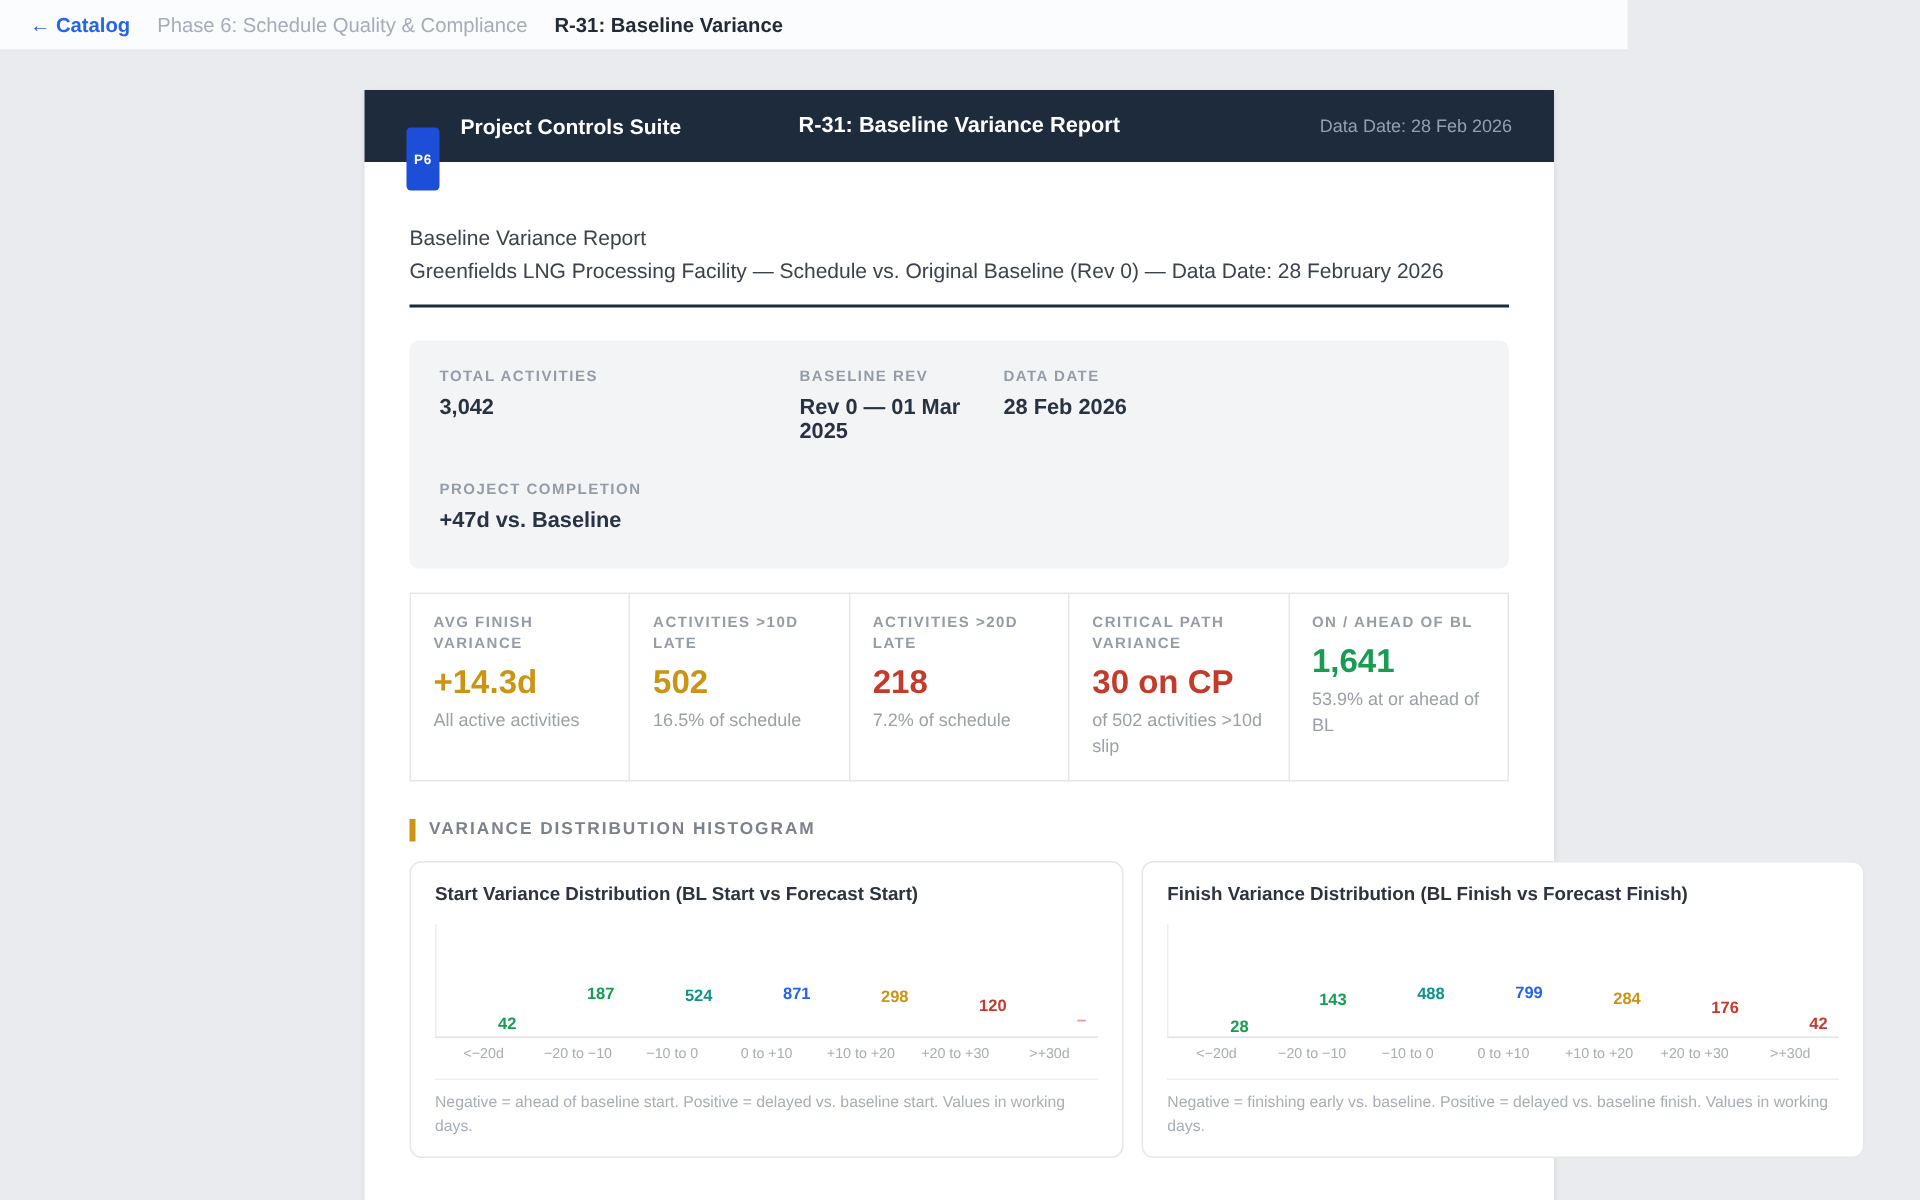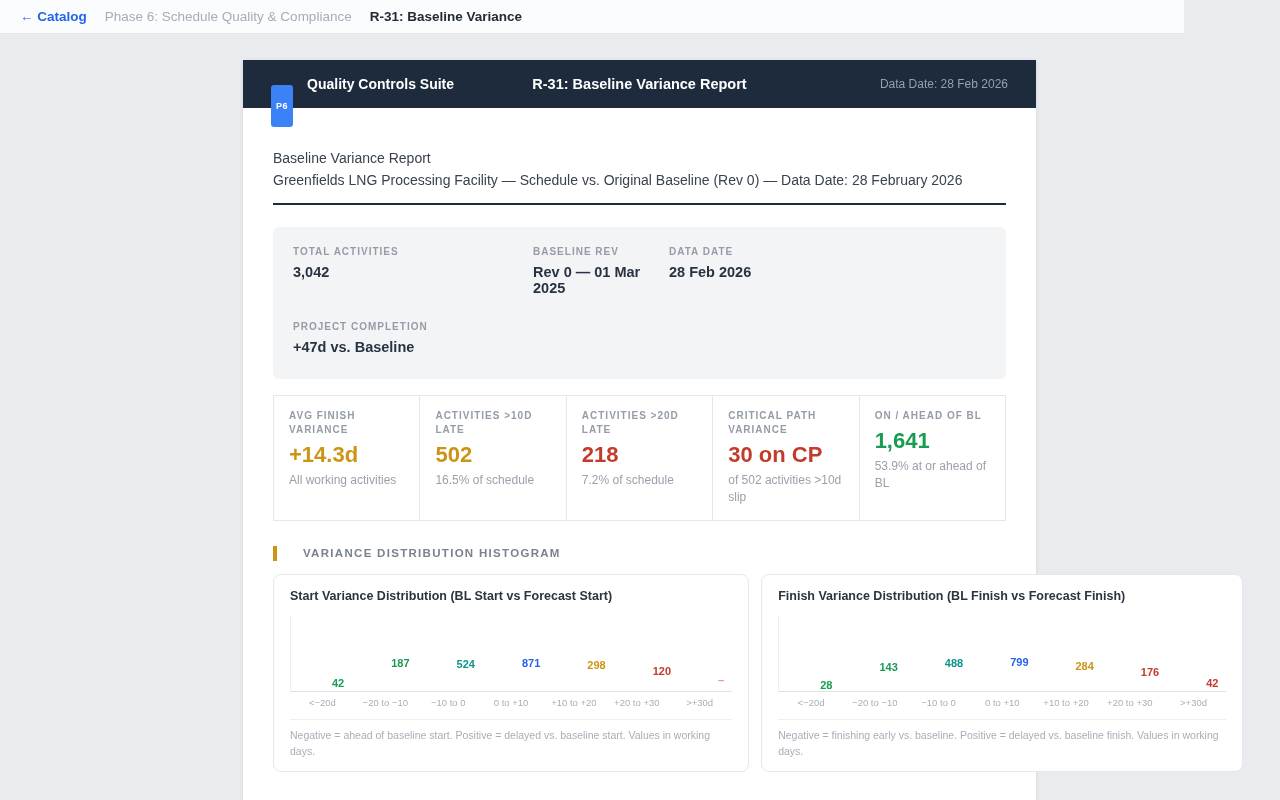--- a/index.html
+++ b/index.html
@@ -6,41 +6,41 @@
   html,body { width:1280px; height:800px; }
   body {
     font-family:"Liberation Sans", sans-serif;
     background:#e9ebee;
     overflow:hidden;
     position:relative;
     color:#2b3440;
   }
   
   .topbar {
-    position:absolute; top:0; left:0; width:1184px; height:34px;
+    position:absolute; top:0; left:0; width:1085px; height:34px;
     background:#fbfcfd; border-bottom:1px solid #e3e6ea;
     display:flex; align-items:center; padding:0 20px; gap:18px;
     font-size:13.5px;
   }
   .topbar .back { color:#2563eb; font-weight:700; cursor:pointer; }
   .topbar .phase { color:#a6acb8;text-align:center; }
   .topbar .current { color:#232b36; font-weight:700; }
   
   .report {
     position:absolute; left:243px; top:60px; width:793px; height:760px;
     background:#ffffff; box-shadow:0 1px 4px rgba(20,30,45,.10);
   }
   .navyhdr {
     position:relative; height:48px; background:#1e2b3c;
     display:flex; align-items:center; padding:0 28px;
   }
   .navyhdr .left { display:flex; align-items:center; gap:14px; }
   .badge {
     font-size:9px; font-weight:700; color:#ffffff; letter-spacing:.5px;
-    background:#3b82f6; border-radius:3px; padding:16px 5px;margin-top:44px;
+    background:#1d4ed8; border-radius:3px; padding:16px 5px;margin-top:44px;
   }
   .appname { color:#ffffff; font-weight:700; font-size:14px; }
   .navytitle {
     position:absolute; left:0; right:0; text-align:center;
     color:#ffffff; font-weight:700; font-size:14.5px;
   }
   .navydate { margin-left:auto; color:#93a0ae; font-size:12px; position:relative; z-index:1; }
   .inner { padding:0 30px; }
   
   .intro { padding-top:42px; font-size:14px; color:#39424e; }
@@ -59,21 +59,21 @@
   .kpi-strip { margin-top:16px; border:1px solid #e5e7eb; display:flex; background:#fff; }
   .kpi-cell { flex:1; padding:13px 15px 14px; border-left:1px solid #e5e7eb; }
   .kpi-cell:first-child { border-left:none; }
   .kpi-label {
     font-size:10px; font-weight:700; letter-spacing:1px; color:#949ca8;
     line-height:1.4; text-transform:uppercase;
   }
   .kpi-value { font-size:22px; font-weight:700; margin-top:5px; }
   .kpi-sub { font-size:12px; color:#9aa1ab; margin-top:4px; line-height:1.4; }
   
-  .section-hdr { display:flex; align-items:center; gap:26px; margin-top:25px; }
+  .section-hdr { display:flex; align-items:center; gap:9px; margin-top:25px; }
   .accent-bar { width:4px; height:15px; background:#cc9415; }
   .section-title { font-size:11.5px; font-weight:700; letter-spacing:1.3px; color:#7a828e; }
   
   .charts-row { display:flex; gap:12px; margin-top:13px; }
   .chart-card { flex:1; border:1px solid #e5e7eb; border-radius:8px; background:#fff; padding:14px 16px 11px; }
   .chart-title { font-size:12.5px; font-weight:700; color:#2b3440; }
   .plot {
     margin-top:13px; height:76px; display:flex; gap:8px; align-items:flex-end;
     border-left:1px solid #eceef1; border-bottom:1px solid #dfe3e8; padding:0 5px;
   }
@@ -95,21 +95,21 @@
   <span class="phase">Phase 6: Schedule Quality &amp; Compliance</span>
   <span class="current">R-31: Baseline Variance</span>
 </div>
 
 <div class="report">
 
   <div class="navyhdr">
     <div class="navytitle">R-31: Baseline Variance Report</div>
     <div class="left">
       <span class="badge">P6</span>
-      <span class="appname">Quality Controls Suite</span>
+      <span class="appname">Project Controls Suite</span>
     </div>
     <div class="navydate">Data Date: 28 Feb 2026</div>
   </div>
 
   <div class="inner">
 
     <div class="intro">
       <div class="l1">Baseline Variance Report</div>
       <div class="l2">Greenfields LNG Processing Facility — Schedule vs. Original Baseline (Rev 0) — Data Date: 28 February 2026</div>
     </div>
@@ -135,21 +135,21 @@
           <div class="flabel">PROJECT COMPLETION</div>
           <div class="fvalue">+47d vs. Baseline</div>
         </div>
       </div>
     </div>
 
     <div class="kpi-strip">
       <div class="kpi-cell">
         <div class="kpi-label">AVG FINISH VARIANCE</div>
         <div class="kpi-value" style="color: rgb(204, 148, 21);">+14.3d</div>
-        <div class="kpi-sub">All working activities</div>
+        <div class="kpi-sub">All active activities</div>
       </div>
       <div class="kpi-cell">
         <div class="kpi-label">ACTIVITIES &gt;10D LATE</div>
         <div class="kpi-value" style="color: rgb(204, 148, 21);">502</div>
         <div class="kpi-sub">16.5% of schedule</div>
       </div>
       <div class="kpi-cell">
         <div class="kpi-label">ACTIVITIES &gt;20D LATE</div>
         <div class="kpi-value" style="color: rgb(194, 59, 43);">218</div>
         <div class="kpi-sub">7.2% of schedule</div>

